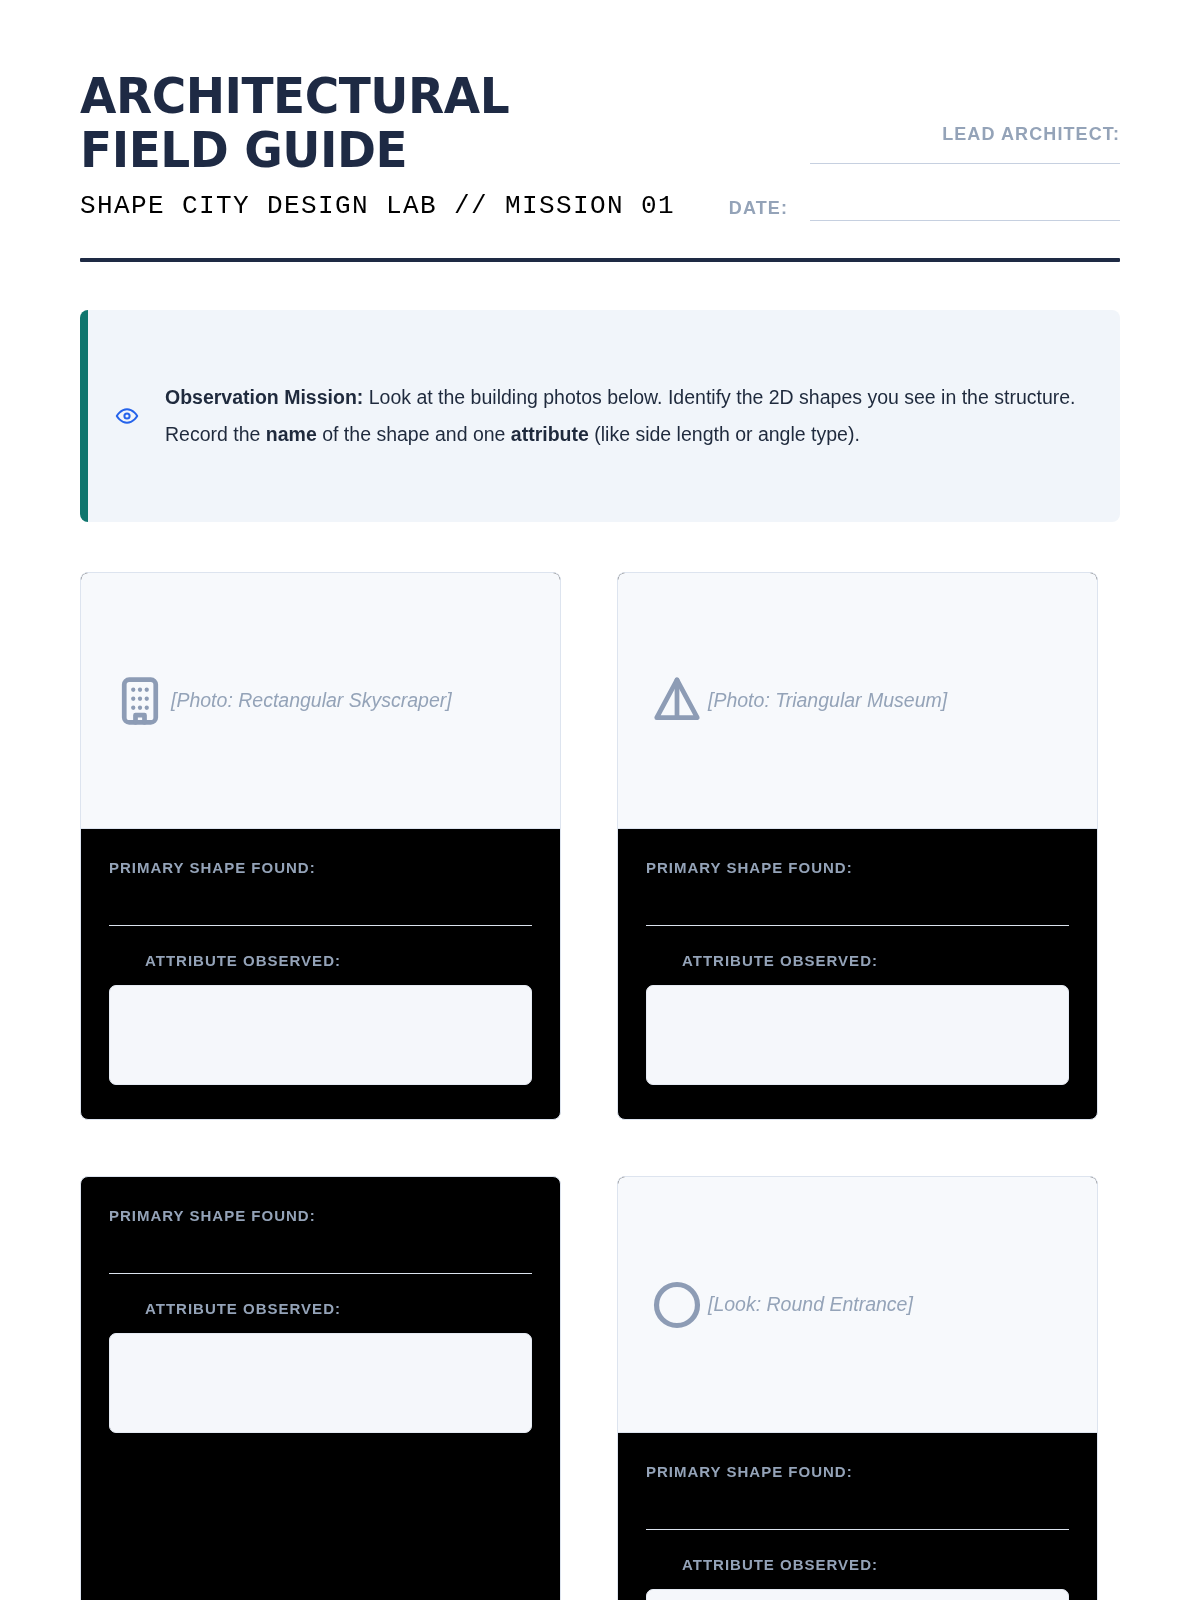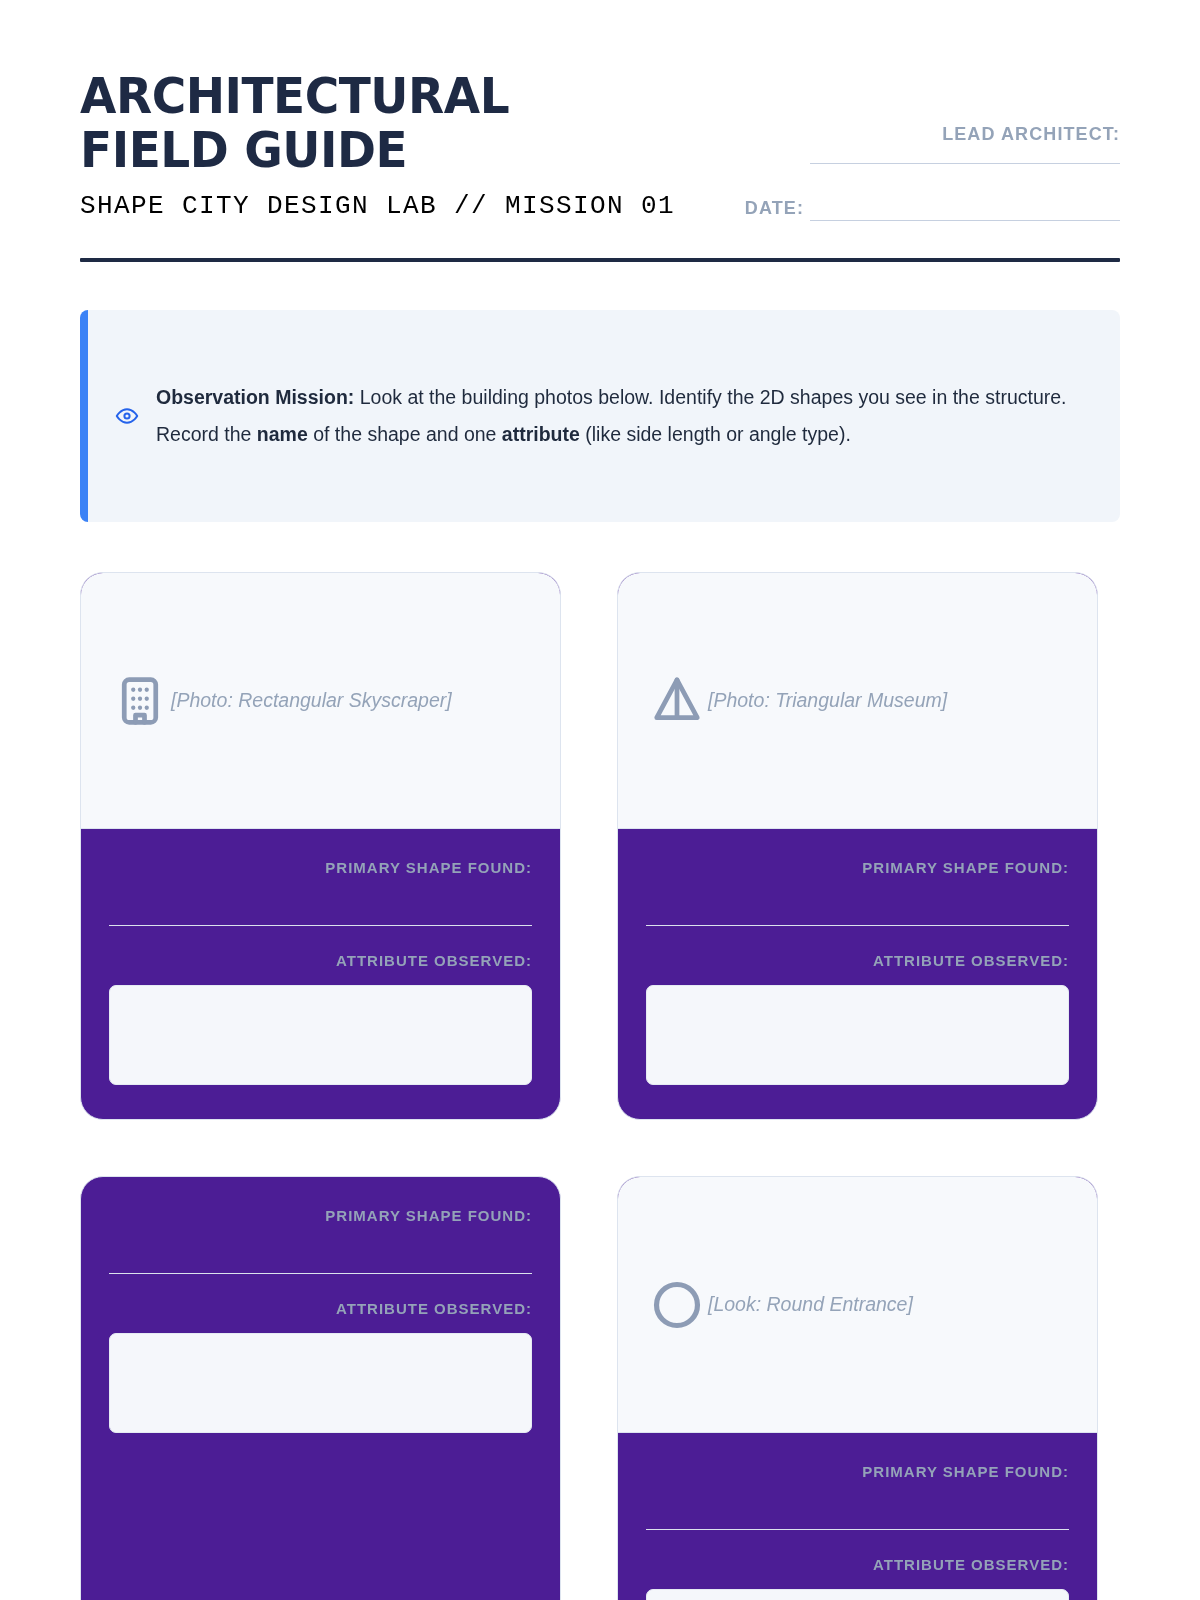--- a/index.html
+++ b/index.html
@@ -79,40 +79,40 @@
     margin-bottom: 18px;
   }
 
   .field-line {
     border-bottom: 1.5px solid #c6d0e0;
     height: 1px;
   }
 
   .field-row.stacked .field-line { width: 310px; margin-left: auto; }
 
-  .field-row.inline { margin-top: 34px; gap: 6px; }
+  .field-row.inline { margin-top: 34px; gap: 22px; }
   .field-row.inline .field-label { padding-bottom: 2px; }
   .field-row.inline .field-line { width: 310px; }
 
   .header-rule {
     margin-top: 37px;
     height: 4px;
     background: #1e2a44;
     border-radius: 1px;
   }
 
   
   .callout {
     margin-top: 48px;
     background: #f1f5fa;
-    border-left: 8px solid #3b82f6;
+    border-left: 8px solid #0f766e;
     border-radius: 8px;
     display: flex;
     align-items: center;
-    gap: 16px;
+    gap: 25px;
     padding: 34px 30px 34px 26px;
     min-height: 212px;
   }
 
   .callout-icon {
     flex: 0 0 auto;
     width: 26px;
     height: 26px;
     display: flex;
     align-items: center;
@@ -131,22 +131,22 @@
   .card-grid {
     margin-top: 50px;
     display: grid;
     grid-template-columns: 481px 481px;
     column-gap: 56px;
     row-gap: 56px;
   }
 
   .card {
     border: 1.5px solid #dde4ef;
-    border-radius: 23px;
-    background: #4c1d95;
+    border-radius: 8px;
+    background: #000000;
     overflow: hidden;
   }
 
   .card-photo {
     height: 256px;
     background: #f7f9fc;
     border-bottom: 1.5px solid #dde4ef;
     display: flex;
     align-items: center;
     padding-left: 28px;
@@ -167,21 +167,21 @@
     color: #8d9cb5;
   }
 
   .photo-caption {
     font-size: 19.5px;
     font-style: italic;
     color: #94a3b8;
     white-space: nowrap;
   }
 
-  .card-body { padding: 30px 28px 34px 28px; text-align: right; }
+  .card-body { padding: 30px 28px 34px 28px; }
 
   .entry-label {
     font-size: 15px;
     font-weight: bold;
     letter-spacing: 1px;
     color: #94a3b8;
     text-transform: uppercase;
   }
 
   .write-line {

